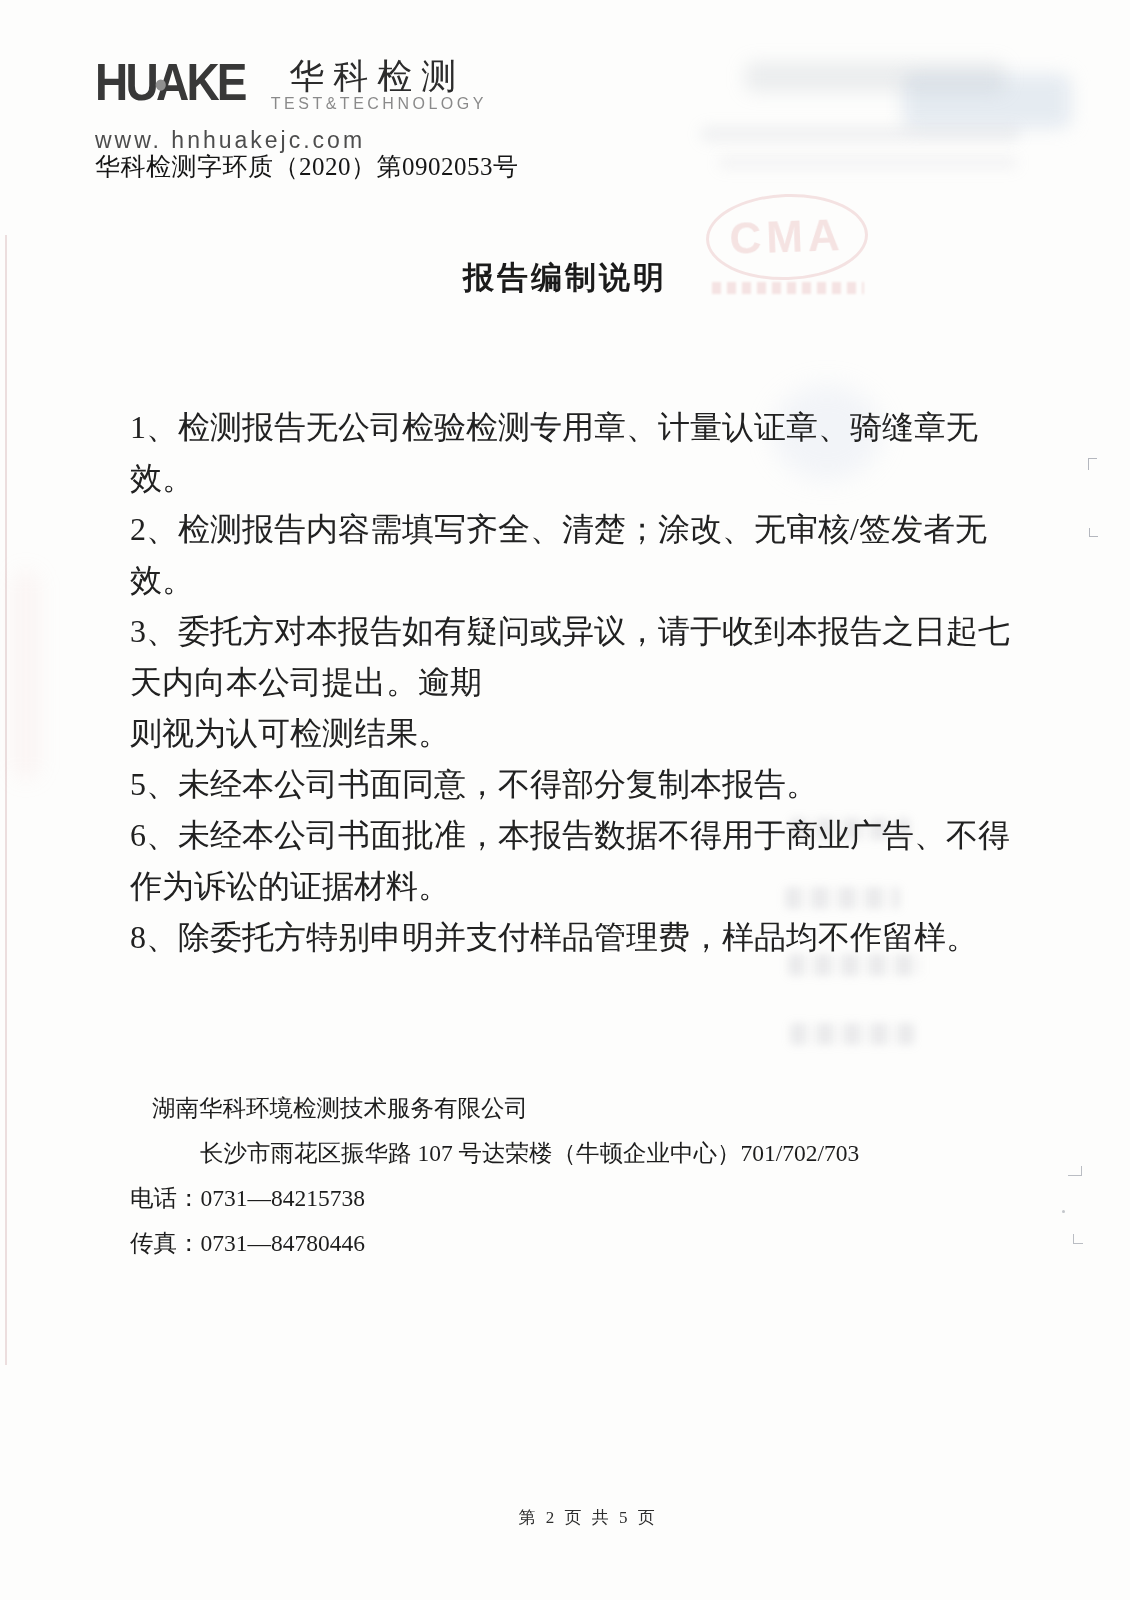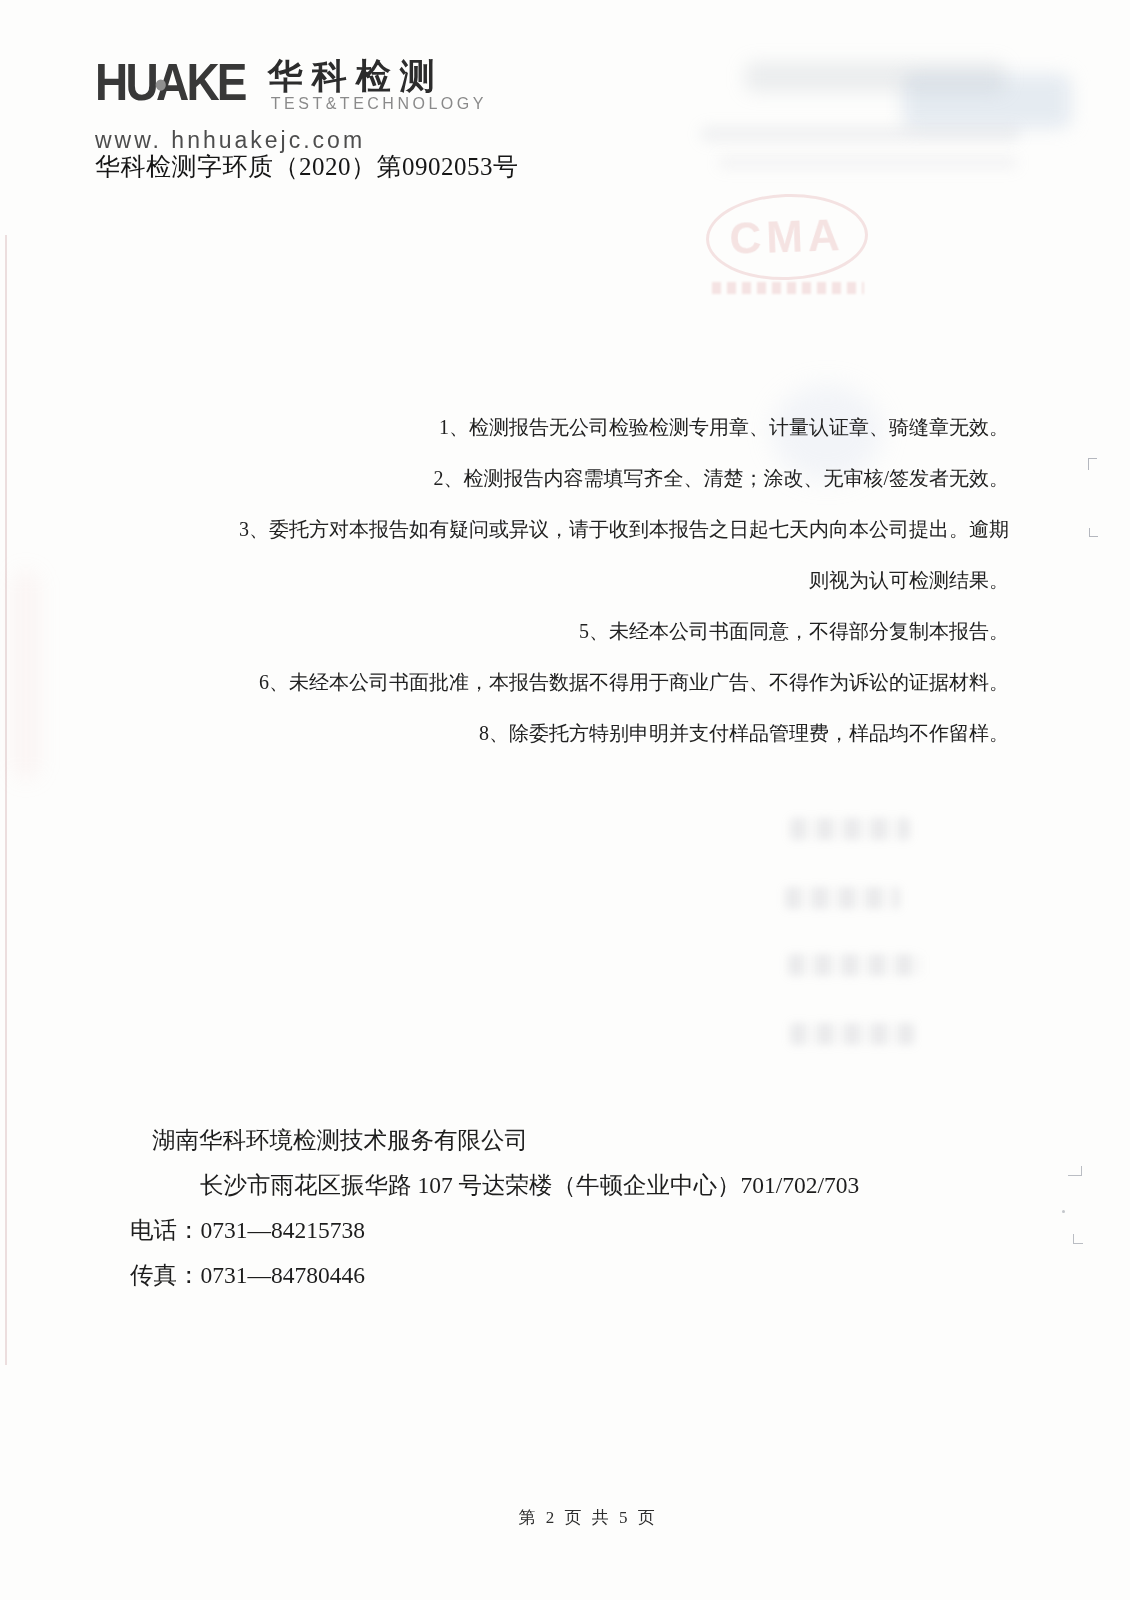--- a/index.html
+++ b/index.html
@@ -36,21 +36,22 @@
     width: 11px; height: 11px;
     border-radius: 50%;
     background: #8f8f8f;
   }
   .logo-right { margin-left: 10px; }
   .logo-cn {
     font-size: 35px;
     line-height: 38px;
     letter-spacing: 9px;
     color: #2c2c2c;
-    font-weight: 700;
+    font-weight: 400;
+    text-align: center;
   }
   .logo-sub {
     font-family: "Liberation Sans", "DejaVu Sans", sans-serif;
     font-size: 16px;
     letter-spacing: 3.5px;
     color: #8a8a8a;
     padding-left: 3px;
     margin-top: -1px;
   }
   .logo-url {
@@ -74,32 +75,31 @@
     width: 100%;
     text-align: center;
     font-size: 31px;
     font-weight: bold;
     letter-spacing: 3px;
     color: #1b1b1b;
   }
 
   
   .notes {
-    position: absolute; left: 114px; top: 402px;
+    position: absolute; left: 130px; top: 402px;
     width: 895px;
-    font-size: 20px;
+    font-size: 32px;
     line-height: 51px;
     color: #212121;
-    text-align: right;
   }
   .note-line { margin: 0; }
 
   
   .company {
-    position: absolute; left: 130px; top: 1118px;
+    position: absolute; left: 130px; top: 1086px;
     width: 900px;
     font-size: 23.5px;
     line-height: 45px;
     color: #1d1d1d;
   }
   .company-name { padding-left: 22px; }
   .row-cont { padding-left: 70px; }
 
   
   .page-footer {
@@ -228,20 +228,21 @@
       </div>
       <div class="logo-right">
         <div class="logo-cn">华科检测</div>
         <div class="logo-sub">TEST&amp;TECHNOLOGY</div>
       </div>
     </div>
     <div class="logo-url">www. hnhuakejc.com</div>
   </header>
   <div class="doc-number">华科检测字环质（2020）第0902053号</div>
 
+  <h1 class="title">报告编制说明</h1>
 
   <main class="notes">
     <p class="note-line">1、检测报告无公司检验检测专用章、计量认证章、骑缝章无效。</p>
     <p class="note-line">2、检测报告内容需填写齐全、清楚；涂改、无审核/签发者无效。</p>
     <p class="note-line">3、委托方对本报告如有疑问或异议，请于收到本报告之日起七天内向本公司提出。逾期</p>
     <p class="note-line">则视为认可检测结果。</p>
     <p class="note-line">5、未经本公司书面同意，不得部分复制本报告。</p>
     <p class="note-line">6、未经本公司书面批准，本报告数据不得用于商业广告、不得作为诉讼的证据材料。</p>
     <p class="note-line">8、除委托方特别申明并支付样品管理费，样品均不作留样。</p>
   </main>

